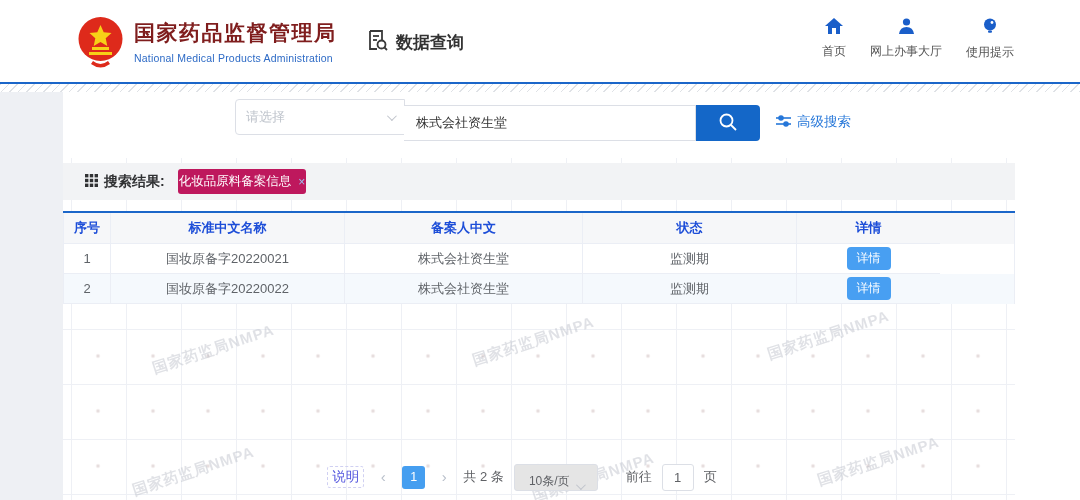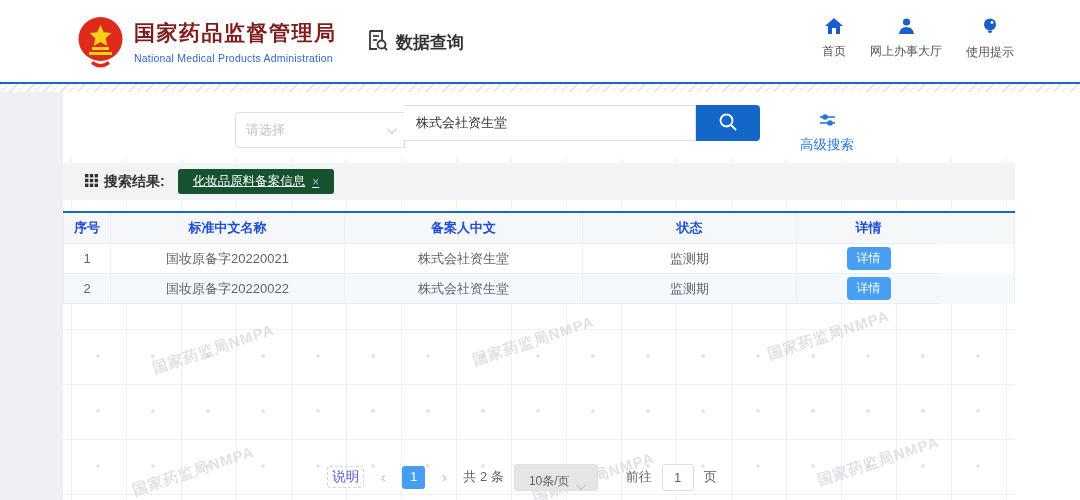--- a/index.html
+++ b/index.html
@@ -30,21 +30,21 @@
   
   .selectbox{border:1px solid #dcdfe6;border-radius:4px 0 0 4px;background:#fff;display:flex;align-items:center;justify-content:space-between;padding:0 10px;}
   .selectbox .ph{font-size:13px;color:#bfc4cc;}
   .search-input{border:1px solid #dcdfe6;border-left:none;border-radius:0;background:#fff;font-size:13px;color:#333;padding:0 12px;outline:none;width:100%;height:100%;}
   .search-btn{background:#1467c8;border:none;border-radius:0 4px 4px 0;display:flex;align-items:center;justify-content:center;cursor:pointer;}
   .adv-link{display:flex;align-items:center;gap:6px;color:#2677d9;font-size:13.5px;cursor:pointer;}
 
   
   .strip{background:#f2f3f5;display:flex;align-items:center;}
   .strip-label{font-size:14px;font-weight:bold;color:#303133;}
-  .chip{background:#14532d;color:#fff;border-radius:3px;height:25px;display:inline-flex;align-items:center;padding:0 15px;gap:7px;font-size:12.5px;cursor:pointer;text-decoration:underline;}
+  .chip{background:#be185d;color:#fff;border-radius:3px;height:25px;display:inline-flex;align-items:center;padding:0 1px;gap:7px;font-size:12.5px;cursor:pointer;}
   .chip .x{color:#9cc0ee;font-size:12px;}
 
   
   .tbl-topborder{background:#1b66c9;}
   .trow{display:grid;grid-template-columns:47px 234px 238px 214px 143px 76px;border-left:1px solid #ebeef5;border-right:1px solid #ebeef5;}
   .trow .cell{display:flex;align-items:center;justify-content:center;border-right:1px solid #ebeef5;border-bottom:1px solid #ebeef5;font-size:13px;color:#5f6368;overflow:hidden;white-space:nowrap;}
   .trow .cell:last-child{border-right:none;}
   .thead{background:#f6f7f9;}
   .thead .cell{font-weight:bold;color:#1d4ed8;}
   .r-even{background:#f5f9fd;}
@@ -134,36 +134,36 @@
   <div class="abs panel" style="left:63px;top:92px;width:952px;height:408px;"></div>
   <div class="abs gridbg" style="left:63px;top:158px;width:952px;height:342px;"></div>
 
   <div class="abs wm" style="left:150px;top:340px;">国家药监局NMPA</div>
   <div class="abs wm" style="left:470px;top:332px;">国家药监局NMPA</div>
   <div class="abs wm" style="left:765px;top:326px;">国家药监局NMPA</div>
   <div class="abs wm" style="left:130px;top:462px;">国家药监局NMPA</div>
   <div class="abs wm" style="left:530px;top:468px;">国家药监局NMPA</div>
   <div class="abs wm" style="left:815px;top:452px;">国家药监局NMPA</div>
 
-  <div class="abs selectbox" style="left:235px;top:112px;width:170px;height:36px;">
+  <div class="abs selectbox" style="left:235px;top:99px;width:170px;height:36px;">
     <span class="ph">请选择</span>
     <span class="chev"></span>
   </div>
   <div class="abs" style="left:404px;top:105px;width:292px;height:36px;">
     <input class="search-input" type="text" value="株式会社资生堂" style="">
   </div>
   <button class="abs search-btn" style="left:696px;top:105px;width:64px;height:36px;">
     <span>
       <svg width="20" height="20" viewBox="0 0 20 20" fill="none" stroke="#fff" stroke-width="1.8">
         <circle cx="8.5" cy="8.5" r="6"></circle>
           <line x1="13" y1="13" x2="18" y2="18"></line>
       </svg>
     </span>
   </button>
-  <div class="abs adv-link" style="left:800px;top:113px;flex-direction:column;">
+  <div class="abs adv-link" style="left:776px;top:113px;">
     <span>
       <svg width="15" height="14" viewBox="0 0 15 14" stroke="#2677d9" stroke-width="1.6" fill="#2677d9">
         <line x1="0" y1="4" x2="15" y2="4"></line>
           <circle cx="5" cy="4" r="2"></circle>
         <line x1="0" y1="10" x2="15" y2="10"></line>
           <circle cx="10" cy="10" r="2"></circle>
       </svg>
     </span>
     <span>高级搜索</span>
   </div>

